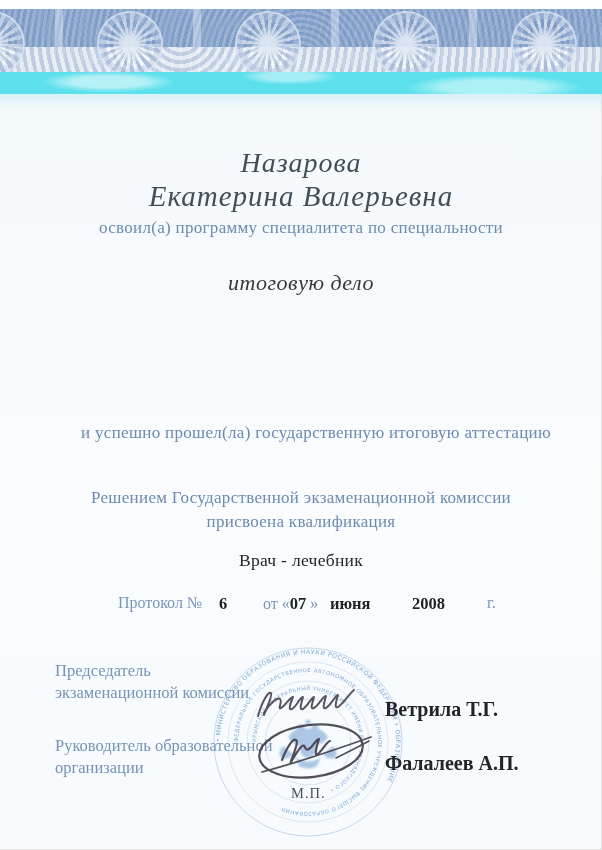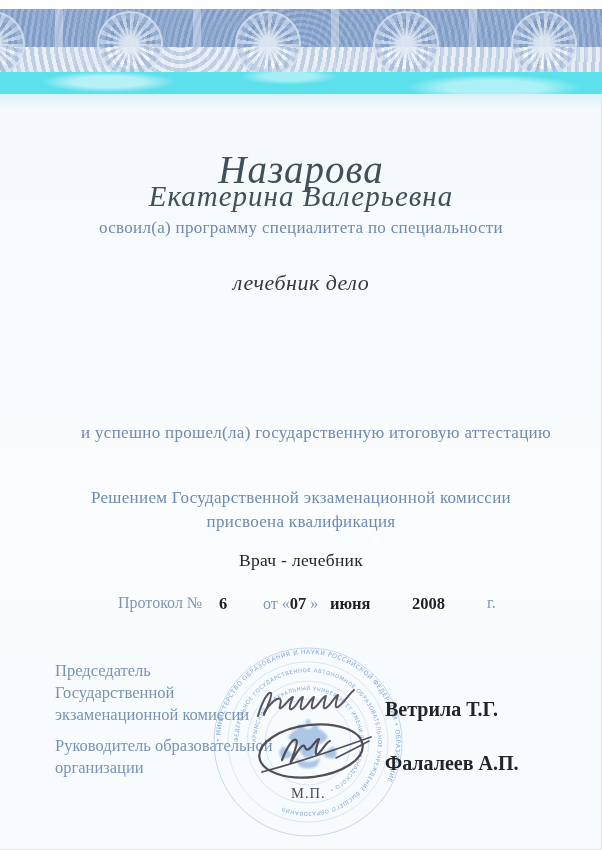--- a/index.html
+++ b/index.html
@@ -47,21 +47,21 @@
     box-shadow:inset 0 0 0 6px rgba(178,196,223,.45);
     background:
       radial-gradient(circle at 50% 50%, #e3ebf5 0 16%, rgba(227,235,245,0) 42%),
       repeating-conic-gradient(from 0deg, rgba(255,255,255,.55) 0deg 9deg, rgba(124,152,194,.38) 9deg 18deg);
     opacity:.9;
   }
   
   .tline{position:absolute;left:0;width:602px;text-align:center;white-space:nowrap;}
   .light{color:#6d8ab0;}
   .c-intro   {top:121px;font-size:16px;letter-spacing:.3px;}
-  .c-name1   {top:147px;font-size:39px;font-style:italic;color:#414f58;letter-spacing:1px;}
+  .c-name1   {top:147px;font-size:28px;font-style:italic;color:#414f58;letter-spacing:1px;}
   .c-name2   {top:180px;font-size:29px;font-style:italic;color:#414f58;letter-spacing:1px;}
   .c-program {top:218px;font-size:17px;letter-spacing:.3px;}
   .c-spec    {top:270px;font-size:22px;font-style:italic;color:#34383b;letter-spacing:.5px;}
   .c-attest  {top:423px;font-size:17px;letter-spacing:.3px;margin-left:15px;}
   .c-decis1  {top:488px;font-size:17px;letter-spacing:.3px;}
   .c-decis2  {top:512px;font-size:17px;letter-spacing:.3px;}
   .c-qual    {top:550px;font-size:17.5px;font-weight:normal;color:#23262b;letter-spacing:.3px;}
   .pr{position:absolute;top:594px;font-size:16px;white-space:nowrap;}
   .pr b{font-size:16.5px;color:#1f2225;font-weight:bold;}
   .pr-label{left:118px;color:#7c96ba;}
@@ -95,36 +95,35 @@
     <div class="rosette" style="left:235px"></div>
     <div class="rosette" style="left:373px"></div>
     <div class="rosette" style="left:511px"></div>
     <div class="band-cyan"></div>
     <div class="band-fade"></div>
   </div>
 
   <div class="tline c-name1">Назарова</div>
   <div class="tline c-name2">Екатерина Валерьевна</div>
   <div class="tline light c-program">освоил(а) программу специалитета по специальности</div>
-  <div class="tline c-spec">лечебник дело</div>
+  <div class="tline c-spec">итоговую дело</div>
   <div class="tline light c-attest">и успешно прошел(ла) государственную итоговую аттестацию</div>
   <div class="tline light c-decis1">Решением Государственной экзаменационной комиссии</div>
   <div class="tline light c-decis2">присвоена квалификация</div>
   <div class="tline c-qual">Врач - лечебник</div>
 
   <span class="pr pr-label">Протокол №</span>
   <span class="pr pr-num"><b>6</b></span>
   <span class="pr pr-from"><span>от «</span><b>07</b> <span>»</span></span>
   <span class="pr pr-month"><b>июня</b></span>
   <span class="pr pr-year"><b>2008</b></span>
   <span class="pr pr-g">г.</span>
 
   <div class="sig-block sig-block1">
     <div>Председатель</div>
-    <div>Государственной</div>
     <div>экзаменационной комиссии</div>
   </div>
   <div class="sig-block sig-block2">
     <div>Руководитель образовательной</div>
     <div>организации</div>
   </div>
 
   <div class="sig-name sig-name1">Ветрила Т.Г.</div>
   <div class="sig-name sig-name2">Фалалеев А.П.</div>
   <div class="mp">М.П.</div>

